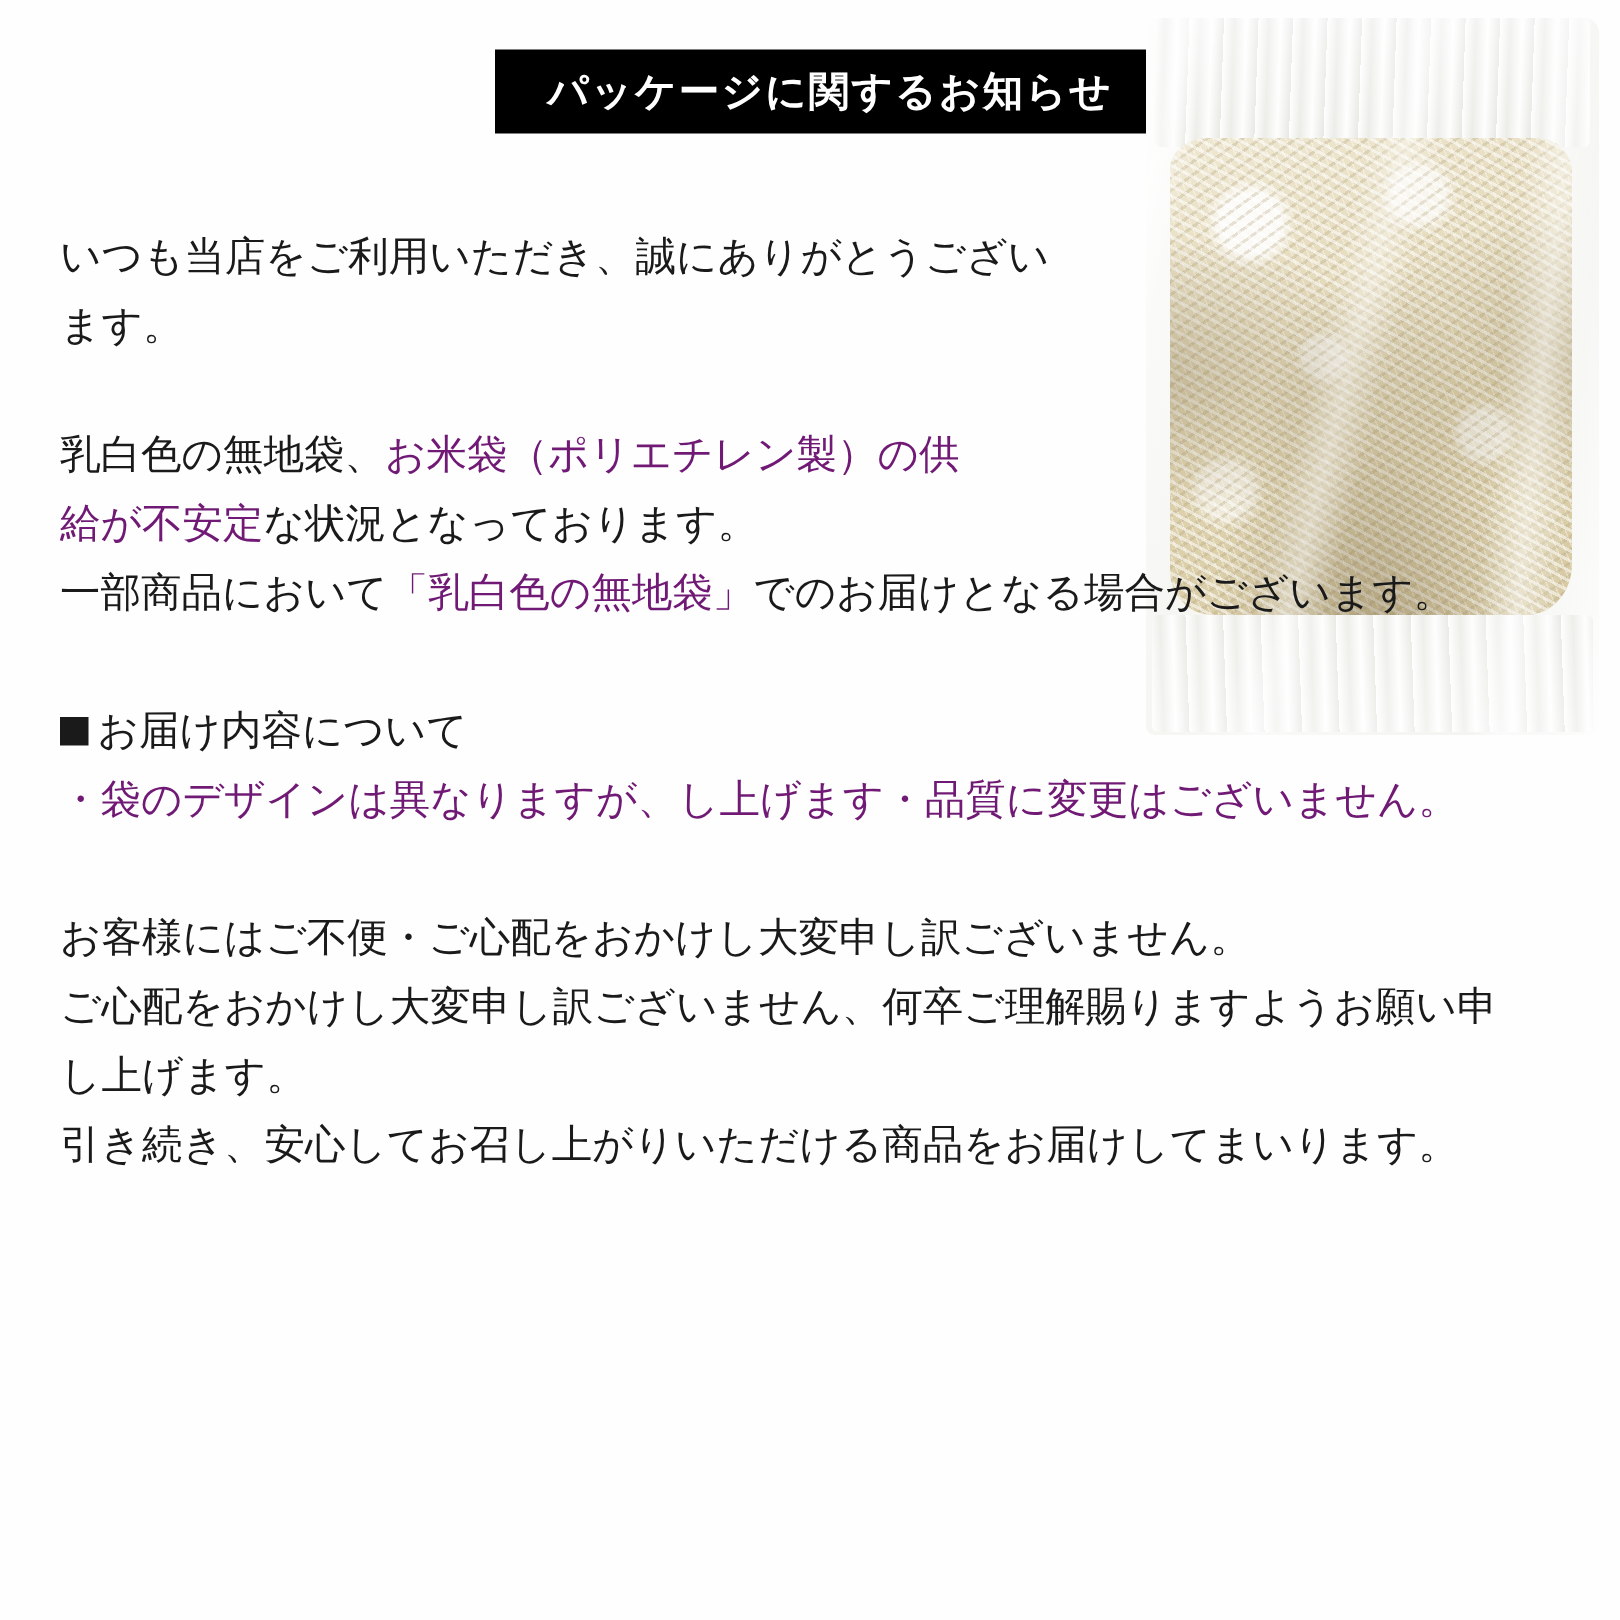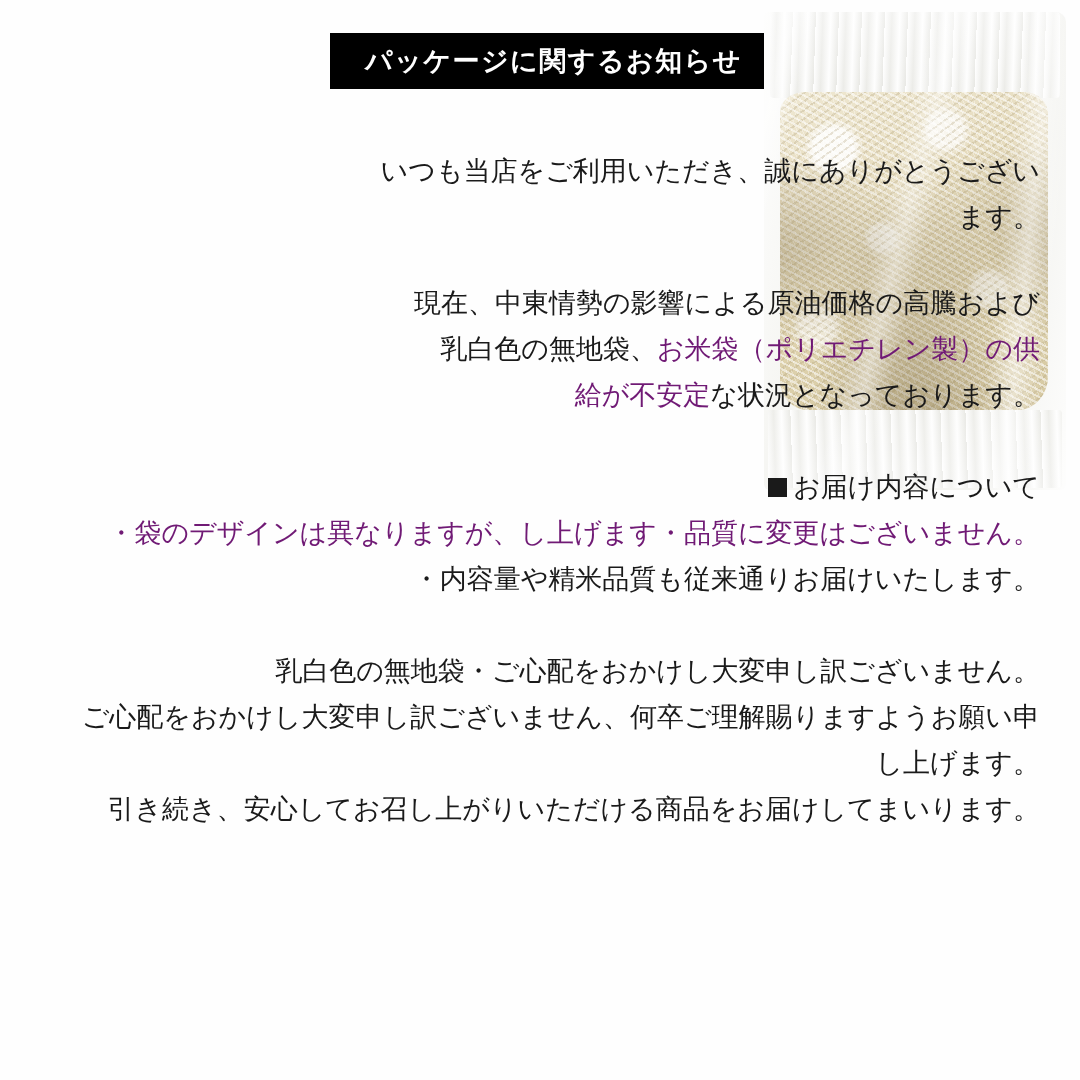--- a/index.html
+++ b/index.html
@@ -146,21 +146,20 @@
       linear-gradient(#f4f4f0, #ffffff);
     border-radius: 4px;
   }
 
   
   .body-text {
     position: absolute;
     left: 40px;
     top: 148px;
     width: 1000px;
-    text-align: right;
   }
   .line {
     font-size: 27px;
     line-height: 46px;
     color: #1a1a1a;
     white-space: nowrap;
   }
   .red { color: #701a75; }
   .blk { color: #1a1a1a; }
   .gap-md { height: 40px; }
@@ -204,42 +203,43 @@
   <div class="body-text">
 
     <div>
       <div class="line">いつも当店をご利用いただき、誠にありがとうござい</div>
       <div class="line">ます。</div>
     </div>
 
     <div class="gap-md"></div>
 
     <div>
-      <div class="line">現在、中東情勢の影響による原油価格の高騰および</div>
       <div class="line">
         <span class="blk">乳白色の無地袋、</span><span class="red">お米袋（ポリエチレン製）の供</span>
       </div>
       <div class="line">
         <span class="red">給が</span><span class="red">不安定</span><span class="blk">な状況となっております。</span>
       </div>
+      <div class="line">
+        <span class="blk">一部商品において</span><span class="red">「乳白色の無地袋」</span><span class="blk">でのお届けとなる場合がございます。</span>
+      </div>
     </div>
 
     <div class="gap-lg"></div>
 
     <div>
       <div class="sq-head">
         <span class="sq"></span><span>お届け内容について</span>
       </div>
       <div class="line red">・袋のデザインは異なりますが、し上げます・品質に変更はございません。</div>
-      <div class="line">・内容量や精米品質も従来通りお届けいたします。</div>
     </div>
 
     <div class="gap-lg"></div>
 
     <div>
-      <div class="line">乳白色の無地袋・ご心配をおかけし大変申し訳ございません。</div>
+      <div class="line">お客様にはご不便・ご心配をおかけし大変申し訳ございません。</div>
       <div class="line">ご心配をおかけし大変申し訳ございません、何卒ご理解賜りますようお願い申</div>
       <div class="line">し上げます。</div>
       <div class="line">引き続き、安心してお召し上がりいただける商品をお届けしてまいります。</div>
     </div>
 
   </div>
 </div>
 
 </body></html>

